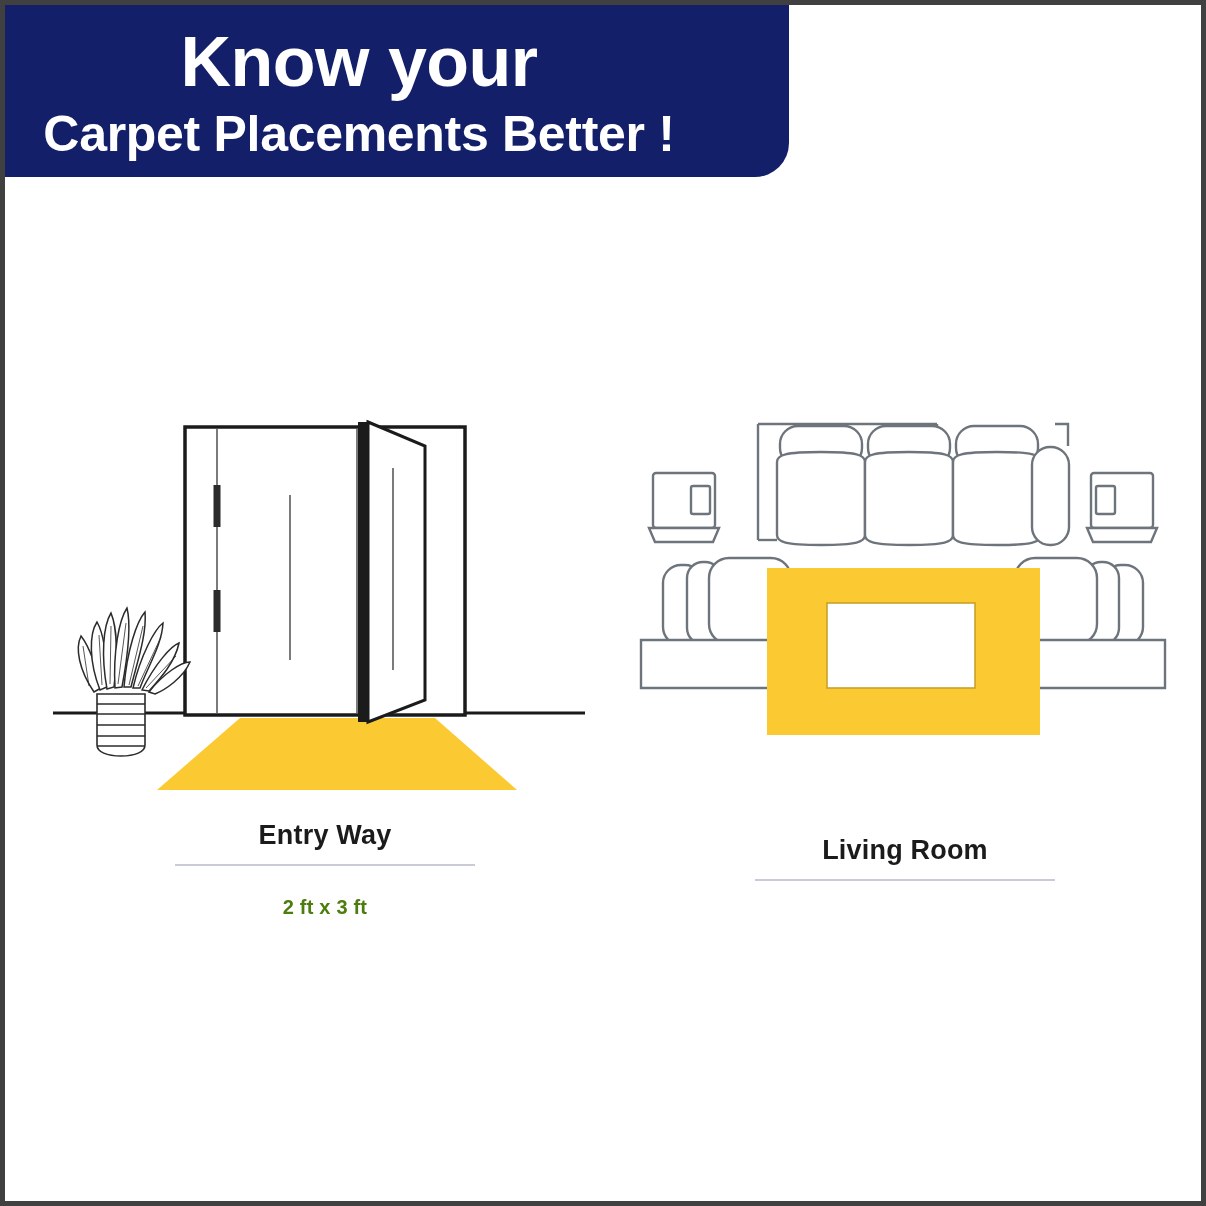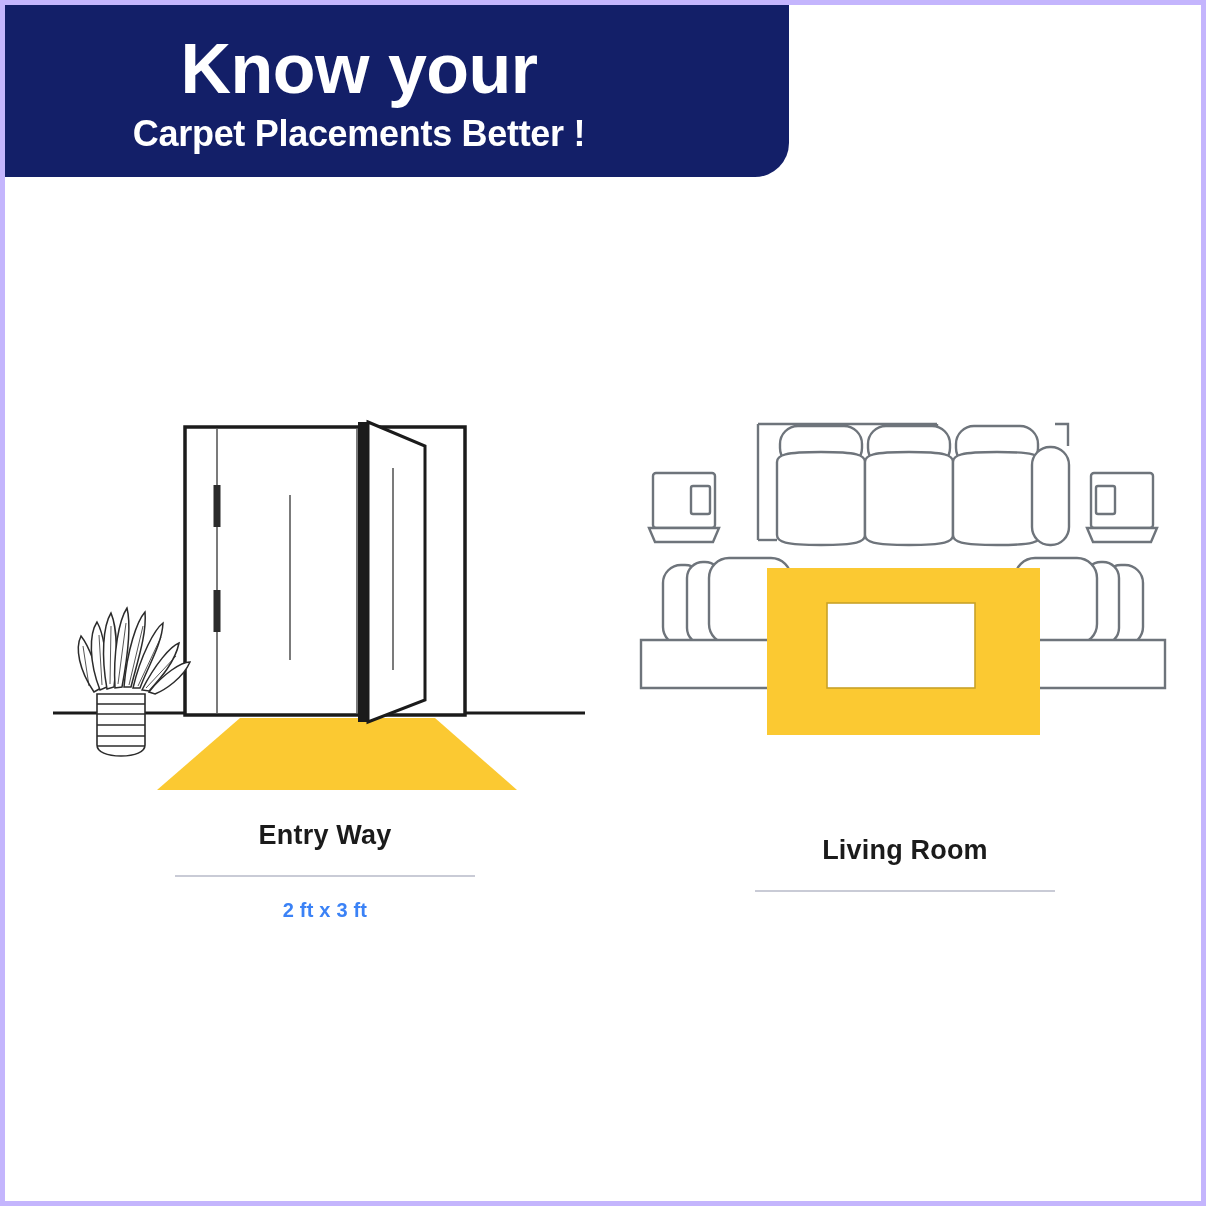--- a/index.html
+++ b/index.html
@@ -9,21 +9,21 @@
   }
   body {
     font-family: "Liberation Sans", sans-serif;
   }
   #page {
     position: relative;
     width: 1206px;
     height: 1206px;
     background: #ffffff;
     box-sizing: border-box;
-    border: 5px solid #c4b5fd;
+    border: 5px solid #404040;
     overflow: hidden;
   }
 
   
   .banner {
     position: absolute;
     left: -6px;
     top: -6px;
     width: 790px;
     height: 178px;
@@ -39,21 +39,21 @@
   .banner-line1 {
     color: #ffffff;
     font-size: 70px;
     font-weight: bold;
     line-height: 1.0;
     letter-spacing: -0.5px;
     white-space: nowrap;
   }
   .banner-line2 {
     color: #ffffff;
-    font-size: 36px;
+    font-size: 50px;
     font-weight: bold;
     line-height: 1.0;
     margin-top: 12px;
     letter-spacing: -0.3px;
     white-space: nowrap;
   }
 
   
   .panel {
     position: absolute;
@@ -66,32 +66,32 @@
   .caption-block {
     position: absolute;
     width: 300px;
     text-align: center;
   }
   .caption-title {
     font-size: 27px;
     font-weight: bold;
     color: #1b1b1b;
     letter-spacing: 0.2px;
-    padding-bottom: 24px;
+    padding-bottom: 13px;
   }
   .caption-rule {
     height: 2px;
     background: #c9cbd6;
     width: 100%;
   }
   .caption-size {
     font-size: 20px;
     font-weight: bold;
-    color: #3b82f6;
-    padding-top: 22px;
+    color: #4d7c0f;
+    padding-top: 30px;
     letter-spacing: 0.2px;
   }
 </style>
 </head>
 <body>
 
 <div id="page">
 
   <div class="banner">
     <div class="banner-line1">Know your</div>

